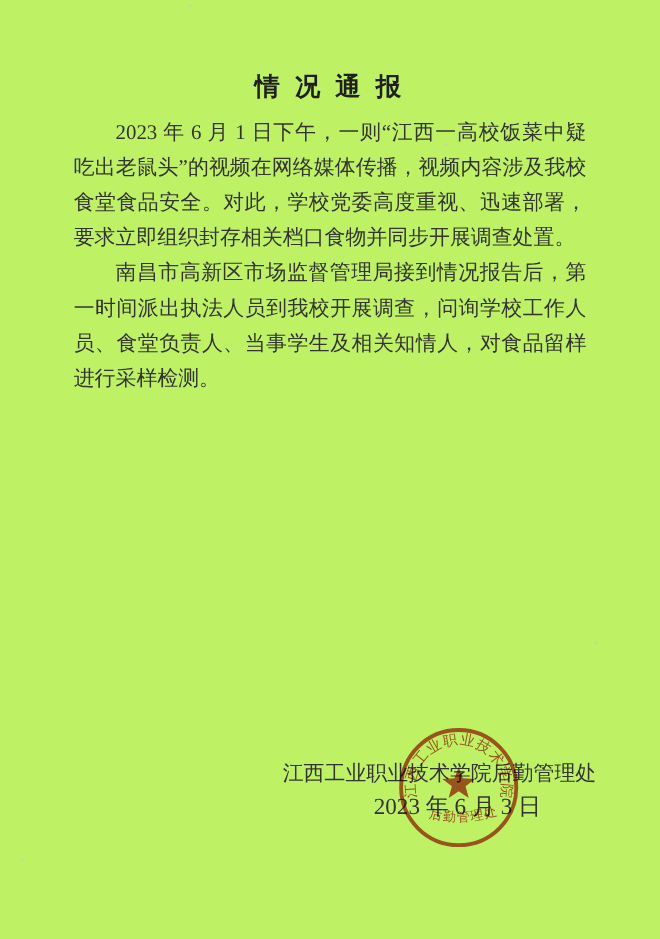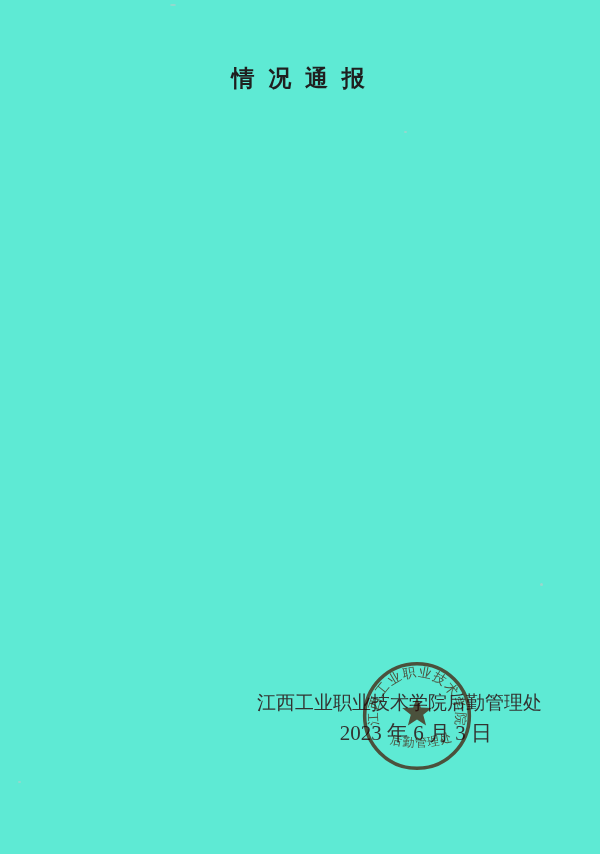--- a/index.html
+++ b/index.html
@@ -4,21 +4,21 @@
 <style>
   html, body {
     margin: 0;
     padding: 0;
     background: #ffffff;
   }
   #page {
     position: relative;
     width: 600px;
     height: 854px;
-    background: #5eead4;
+    background: #bef264;
     overflow: hidden;
     font-family: "Liberation Serif", "DejaVu Serif", serif;
   }
   
   .speck {
     position: absolute;
     background: #c9c9c6;
     border-radius: 50%;
     opacity: 0.55;
   }
@@ -81,20 +81,22 @@
 <div id="page">
 
   <div class="speck" style="left:170px; top:4px;  width:6px; height:2px;"></div>
   <div class="speck" style="left:18px;  top:781px; width:3px; height:2px;"></div>
   <div class="speck" style="left:404px; top:131px; width:3px; height:2px;"></div>
   <div class="speck" style="left:540px; top:583px; width:3px; height:3px;"></div>
 
   <div id="doc-title">情 况 通 报</div>
 
   <div id="body-text">
+    <p>2023 年 6 月 1 日下午，一则“江西一高校饭菜中疑吃出老鼠头”的视频在网络媒体传播，视频内容涉及我校食堂食品安全。对此，学校党委高度重视、迅速部署，要求立即组织封存相关档口食物并同步开展调查处置。</p>
+    <p>南昌市高新区市场监督管理局接到情况报告后，第一时间派出执法人员到我校开展调查，问询学校工作人员、食堂负责人、当事学生及相关知情人，对食品留样进行采样检测。</p>
   </div>
 
   <div id="signature-line">江西工业职业技术学院后勤管理处</div>
   <div id="date-line">2023 年 6 月 3 日</div>
 
   <svg id="seal" viewBox="0 0 110 110">
     <g fill="#c23a28" stroke="none">
       <circle cx="55" cy="55" r="50.5" fill="none" stroke="#c23a28" stroke-width="3.4"></circle>
       <path id="sealArc" d="M 19.3,68 A 38,38 0 1 1 90.7,68" fill="none"></path>
       <text font-size="12.6" letter-spacing="1.2" font-family="Liberation Serif, serif">

